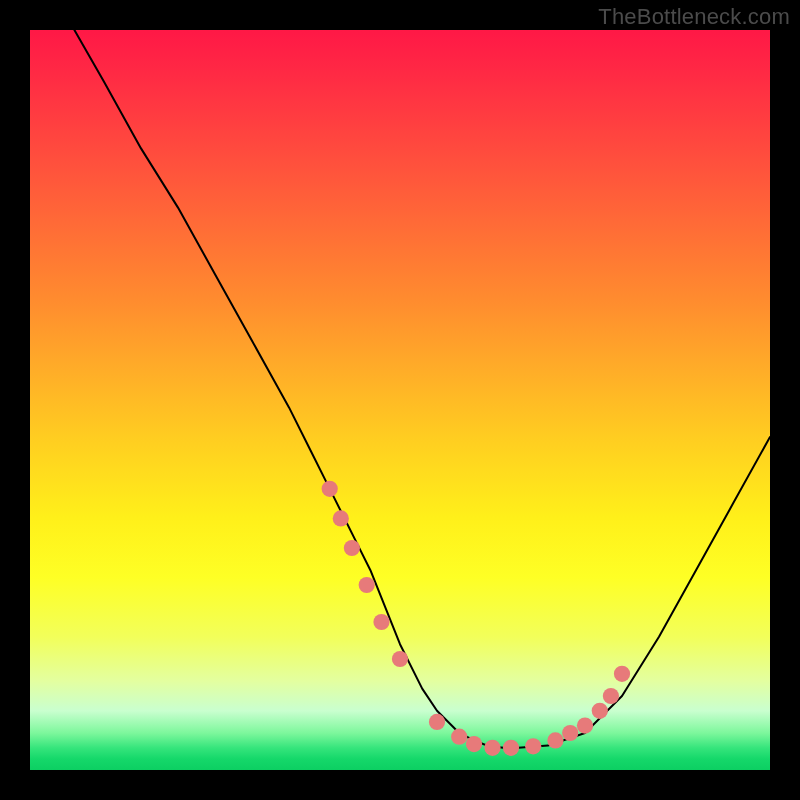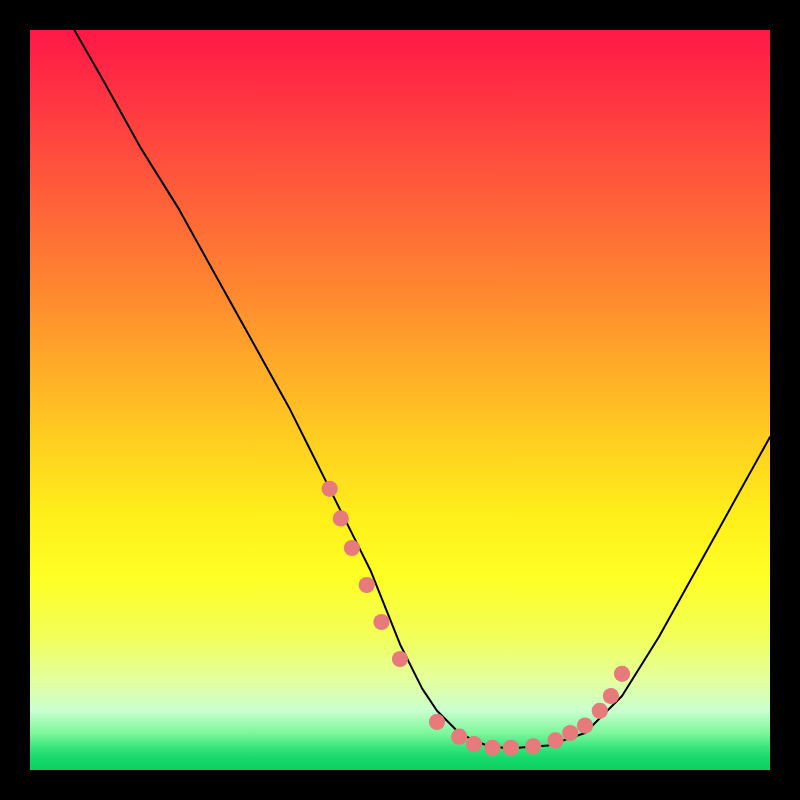--- a/index.html
+++ b/index.html
@@ -64,20 +64,21 @@
     inset: 0;
     width: 100%;
     height: 100%;
   }
 </style>
 </head>
 <body>
 
 <div class="stage">
 
+  <div class="watermark">TheBottleneck.com</div>
 
   <div class="plot-area">
     <div class="gradient"></div>
 
     <svg class="curve" viewBox="0 0 740 740" preserveAspectRatio="none">
       <path id="curve-path" fill="none" stroke="#000000" stroke-width="2" stroke-linecap="round" stroke-linejoin="round" d="M44.4 0.0 L74.0 51.8 L111.0 118.4 L148.0 177.6 L185.0 244.2 L222.0 310.8 L259.0 377.4 L281.2 421.8 L296.0 451.4 L310.8 481.0 L325.6 510.6 L340.4 540.2 L355.2 577.2 L370.0 614.2 L392.2 658.6 L407.0 680.8 L429.2 703.0 L444.0 710.4 L458.8 716.3 L473.6 717.8 L488.4 717.8 L518.0 715.6 L555.0 703.0 L592.0 666.0 L629.0 606.8 L666.0 540.2 L703.0 473.6 L740.0 407.0"></path>
       <g id="markers">
           <circle cx="299.7" cy="458.8" r="8.1" fill="#e77a7a"></circle>
           <circle cx="310.8" cy="488.4" r="8.1" fill="#e77a7a"></circle>
           <circle cx="321.9" cy="518.0" r="8.1" fill="#e77a7a"></circle>

